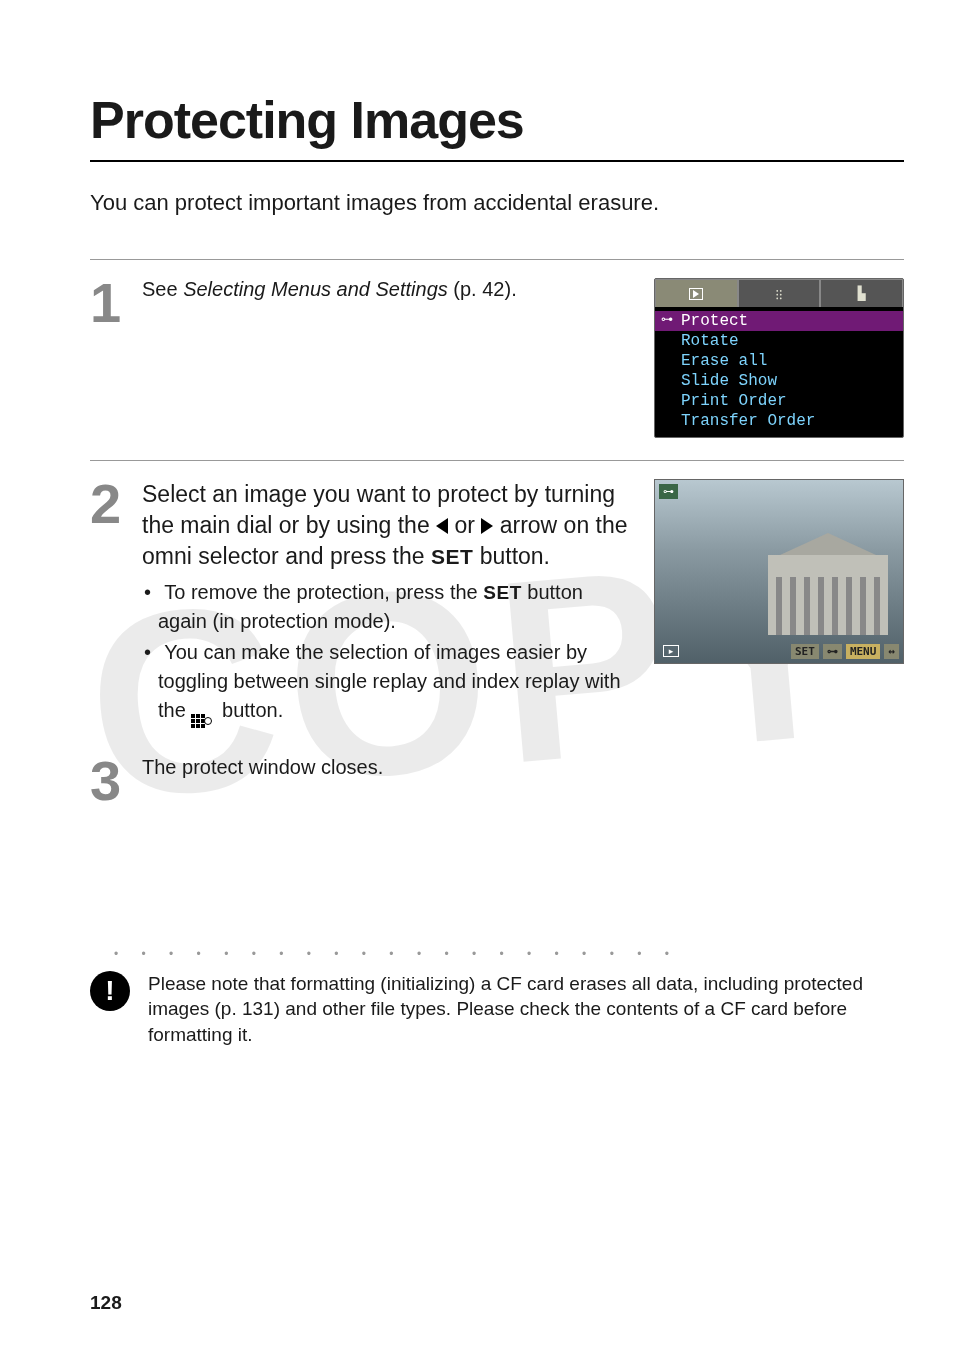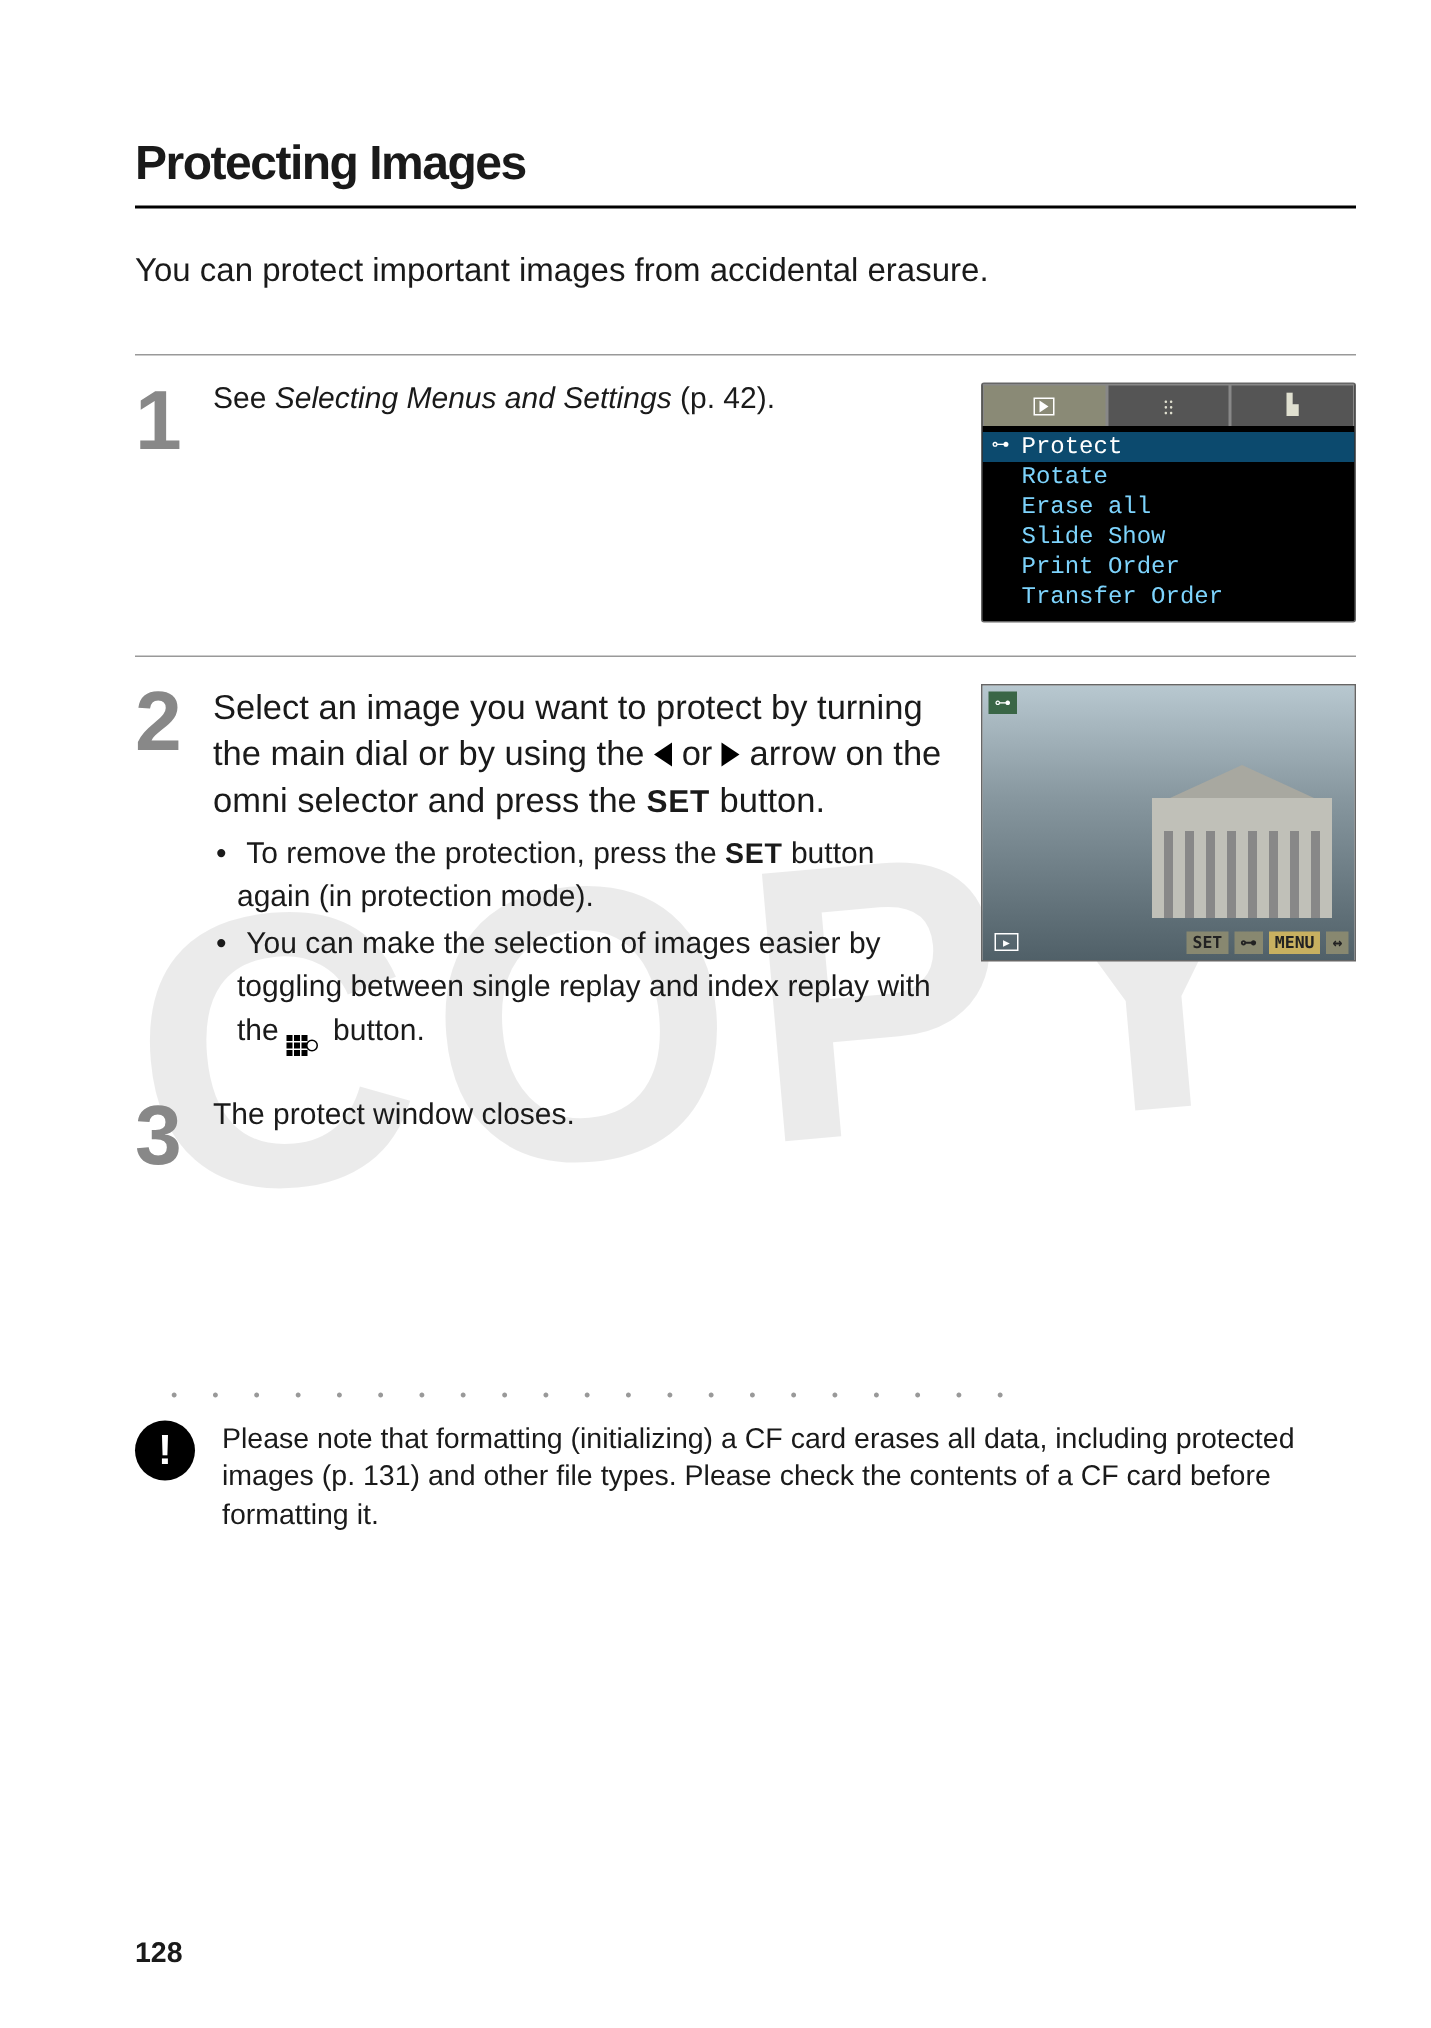--- a/index.html
+++ b/index.html
@@ -26,21 +26,21 @@
     color: rgba(0,0,0,0.08);
     letter-spacing: 10px;
     z-index: 0;
     pointer-events: none;
   }
   .content {
     position: relative;
     z-index: 1;
   }
   h1.page-title {
-    font-size: 32px;
+    font-size: 52px;
     font-weight: 900;
     letter-spacing: -1px;
     border-bottom: 2px solid #000;
     padding-bottom: 10px;
     margin-bottom: 28px;
   }
   .intro {
     font-size: 22px;
     font-weight: 300;
     margin-bottom: 43px;
@@ -225,21 +225,21 @@
   }
   .shot.menu .list {
     padding: 4px 0 6px 0;
   }
   .shot.menu .row {
     color: #7dd3fc;
     font-size: 16px;
     padding: 1px 14px 1px 26px;
   }
   .shot.menu .row.selected {
-    background: #0c4a6e;
+    background: #701a75;
     color: #fff;
     position: relative;
     padding-left: 26px;
   }
   .shot.menu .row.selected::before {
     content: "⊶";
     position: absolute;
     left: 6px;
     font-size: 12px;
   }

